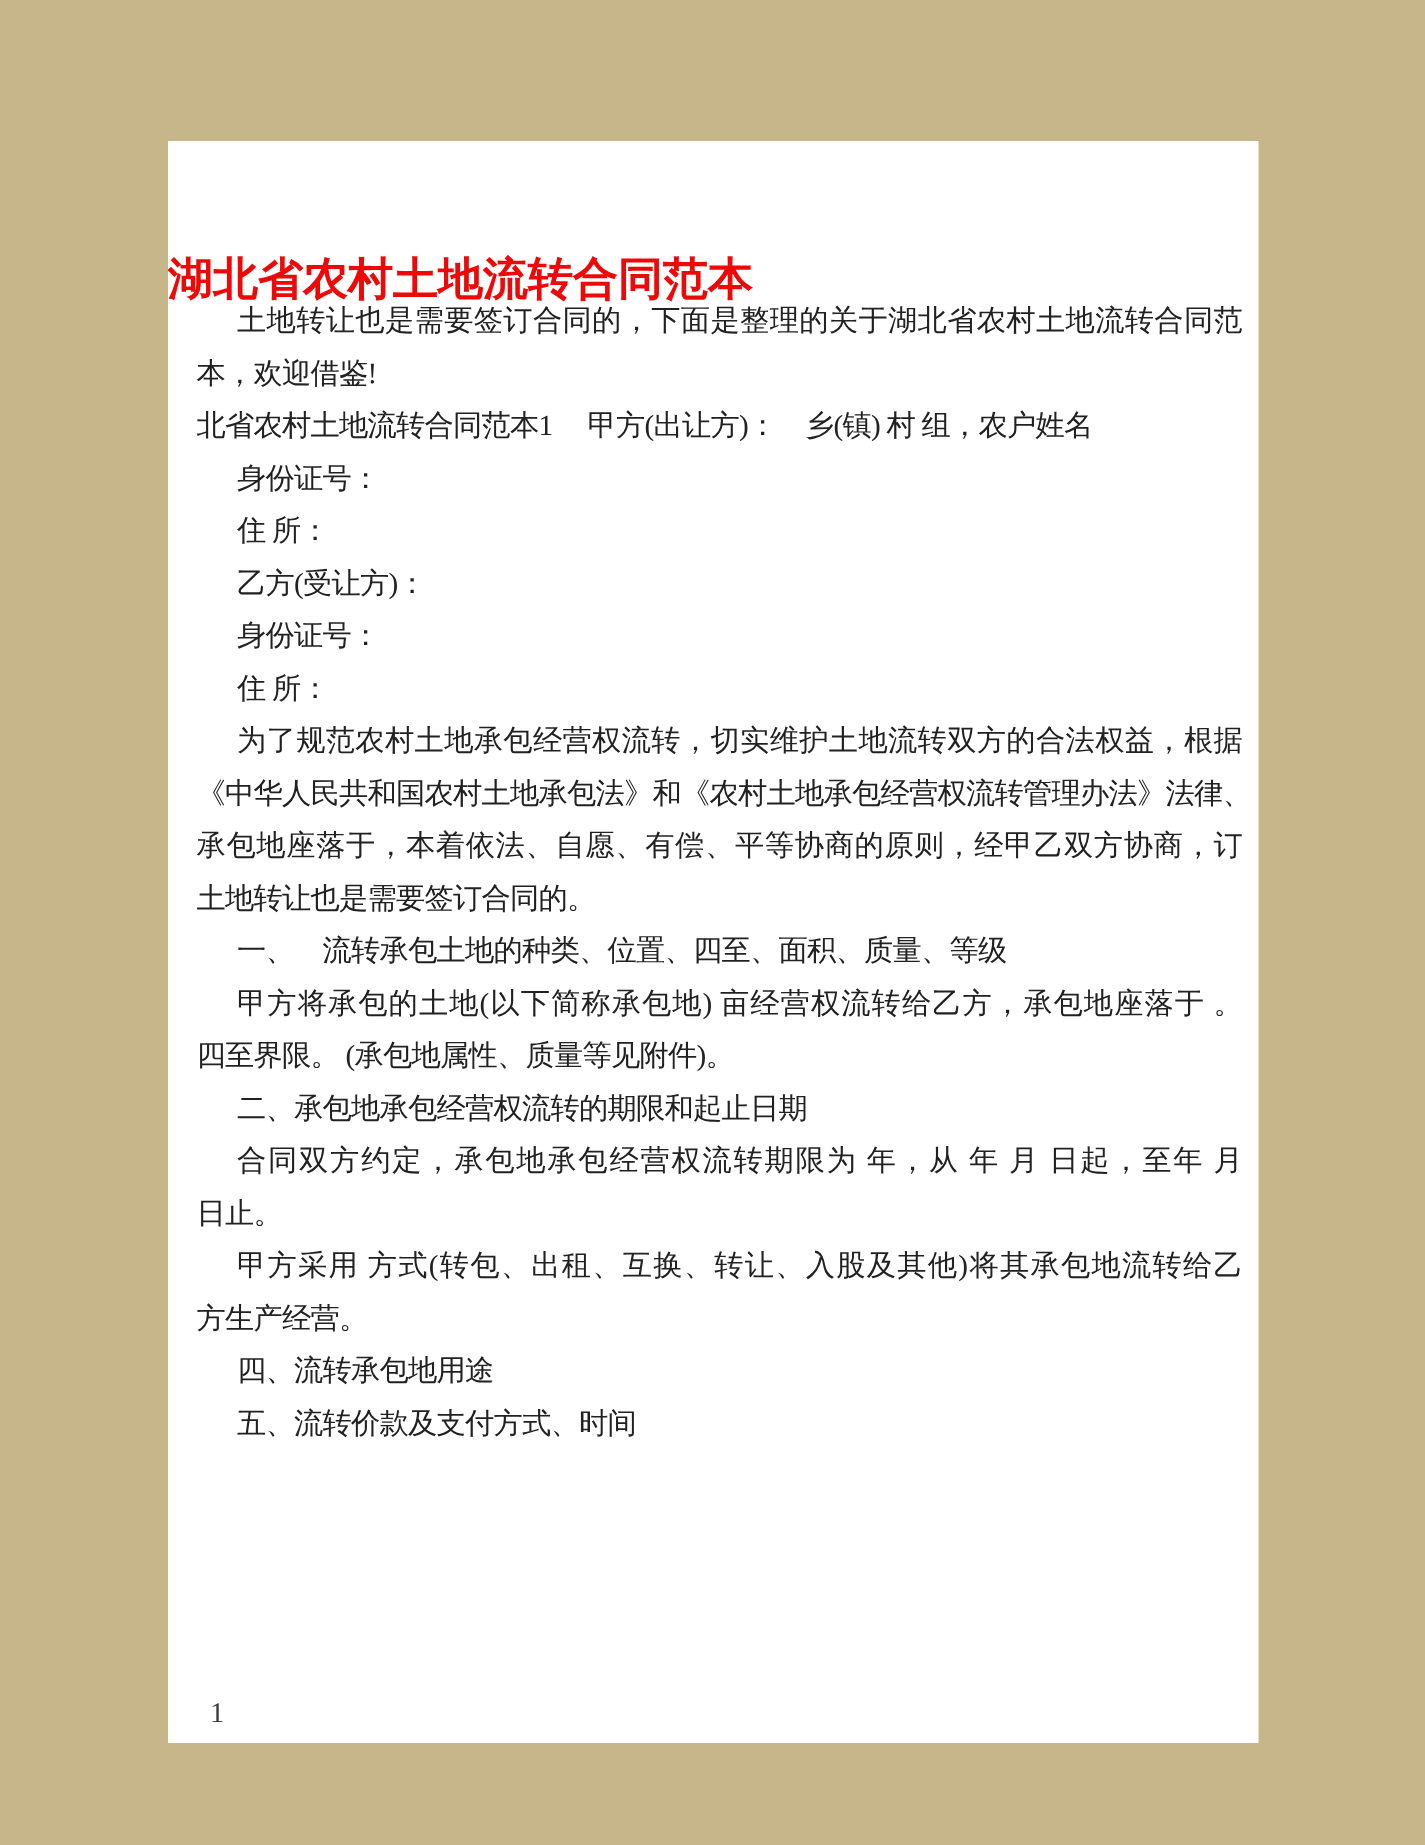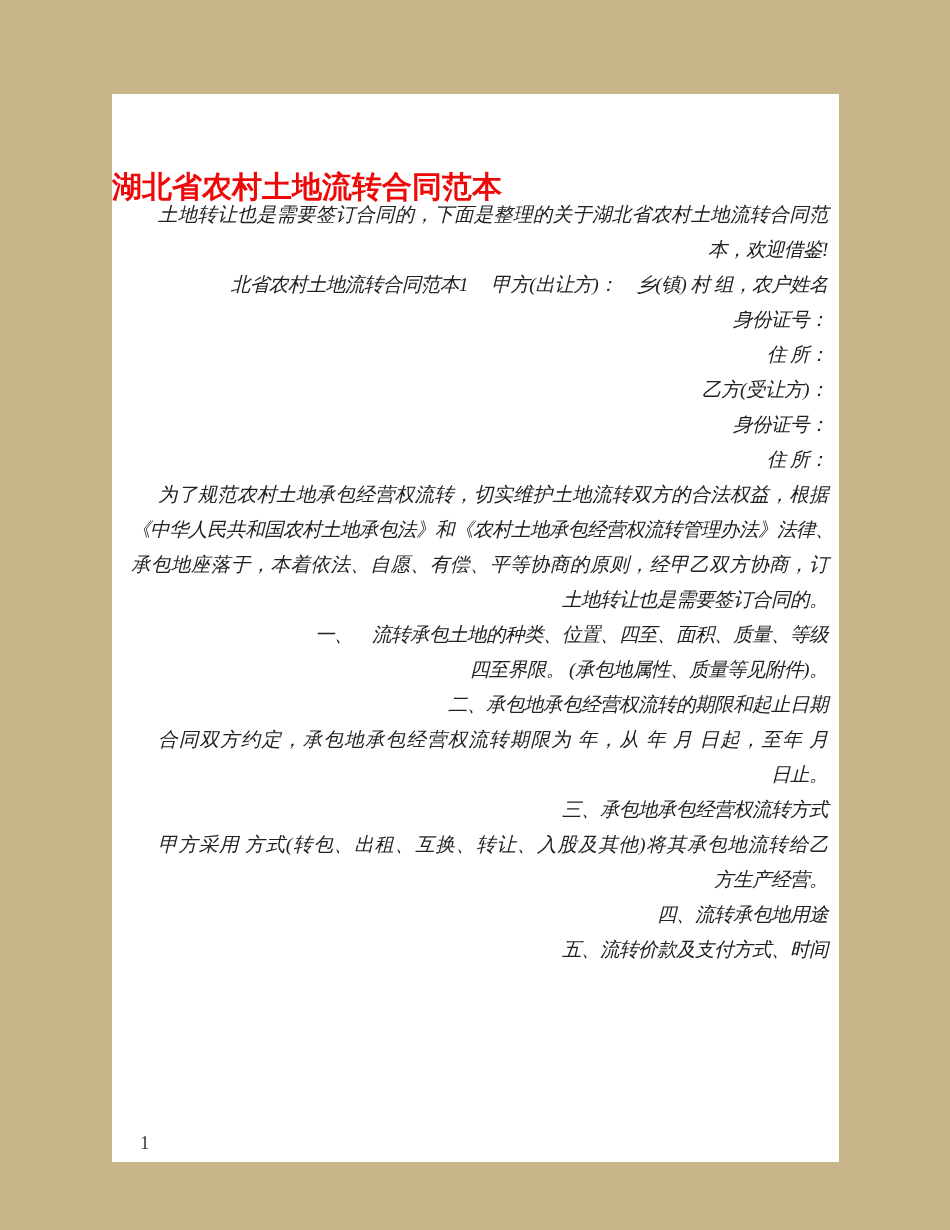--- a/index.html
+++ b/index.html
@@ -43,27 +43,25 @@
   }
   .body-text {
     position: absolute;
     left: 19px;
     top: 103px;
     width: 697px;
     font-size: 19.5px;
     letter-spacing: -0.5px;
     line-height: 35px;
     color: var(--body-color);
-    font-style: italic;
   }
   .line {
     height: 35px;
     white-space: nowrap;
     overflow: visible;
-    text-align: right;
   }
   .line.indent { padding-left: 27px; }
   .line.fill {
     text-align: justify;
     text-align-last: justify;
     text-justify: inter-character;
   }
   .page-number {
     position: absolute;
     left: 28px;
@@ -86,25 +84,25 @@
         <div class="line indent">身份证号：</div>
         <div class="line indent">住&nbsp;所：</div>
         <div class="line indent">乙方(受让方)：</div>
         <div class="line indent">身份证号：</div>
         <div class="line indent">住&nbsp;所：</div>
         <div class="line indent fill">为了规范农村土地承包经营权流转，切实维护土地流转双方的合法权益，根据</div>
         <div class="line fill">《中华人民共和国农村土地承包法》和《农村土地承包经营权流转管理办法》法律、</div>
         <div class="line fill">承包地座落于，本着依法、自愿、有偿、平等协商的原则，经甲乙双方协商，订</div>
         <div class="line">土地转让也是需要签订合同的。</div>
         <div class="line indent">一、　流转承包土地的种类、位置、四至、面积、质量、等级</div>
+        <div class="line indent fill">甲方将承包的土地(以下简称承包地)&nbsp;亩经营权流转给乙方，承包地座落于&nbsp;。</div>
         <div class="line">四至界限。&nbsp;(承包地属性、质量等见附件)。</div>
         <div class="line indent">二、承包地承包经营权流转的期限和起止日期</div>
         <div class="line indent fill">合同双方约定，承包地承包经营权流转期限为&nbsp;年，从&nbsp;年&nbsp;月&nbsp;日起，至年&nbsp;月</div>
         <div class="line">日止。</div>
-        <div class="line indent">三、承包地承包经营权流转方式</div>
         <div class="line indent fill">甲方采用&nbsp;方式(转包、出租、互换、转让、入股及其他)将其承包地流转给乙</div>
         <div class="line">方生产经营。</div>
         <div class="line indent">四、流转承包地用途</div>
         <div class="line indent">五、流转价款及支付方式、时间</div>
       </div>
     <div class="page-number">1</div>
   </div>
 </div>
 
 </body></html>

